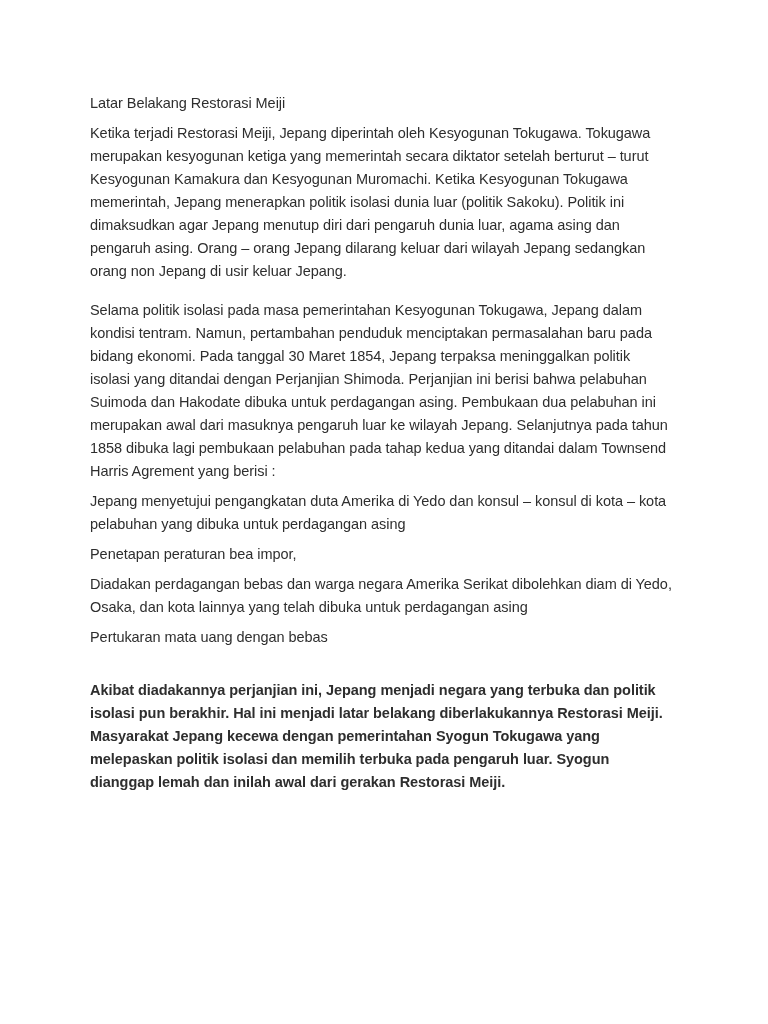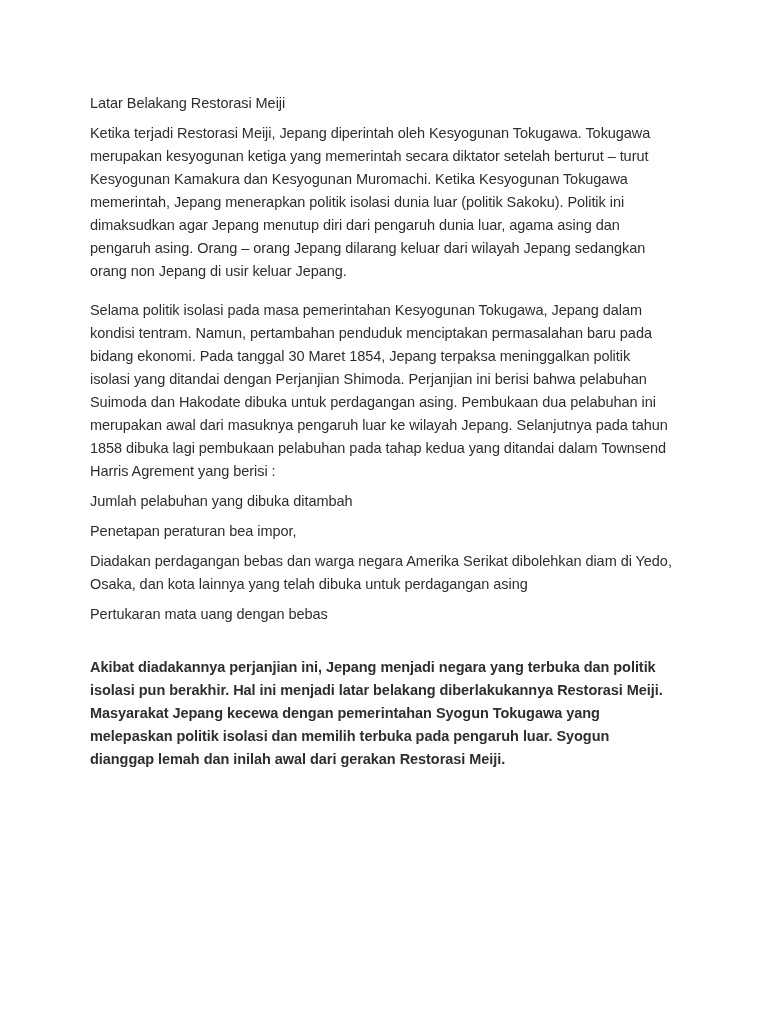--- a/index.html
+++ b/index.html
@@ -36,19 +36,19 @@
   .gap-sec { margin-top: 25px !important; }
 </style>
 </head>
 <body>
 
 <div class="doc-page">
   <div class="doc-content">
     <p>Latar Belakang Restorasi Meiji</p>
     <p>Ketika terjadi Restorasi Meiji, Jepang diperintah oleh Kesyogunan Tokugawa. Tokugawa merupakan kesyogunan ketiga yang memerintah secara diktator setelah berturut – turut Kesyogunan Kamakura dan Kesyogunan Muromachi. Ketika Kesyogunan Tokugawa memerintah, Jepang menerapkan politik isolasi dunia luar (politik Sakoku). Politik ini dimaksudkan agar Jepang menutup diri dari pengaruh dunia luar, agama asing dan pengaruh asing. Orang – orang Jepang dilarang keluar dari wilayah Jepang sedangkan orang non Jepang di usir keluar Jepang.</p>
     <p class="gap-md">Selama politik isolasi pada masa pemerintahan Kesyogunan Tokugawa, Jepang dalam kondisi tentram. Namun, pertambahan penduduk menciptakan permasalahan baru pada bidang ekonomi. Pada tanggal 30 Maret 1854, Jepang terpaksa meninggalkan politik isolasi yang ditandai dengan Perjanjian Shimoda. Perjanjian ini berisi bahwa pelabuhan Suimoda dan Hakodate dibuka untuk perdagangan asing. Pembukaan dua pelabuhan ini merupakan awal dari masuknya pengaruh luar ke wilayah Jepang. Selanjutnya pada tahun 1858 dibuka lagi pembukaan pelabuhan pada tahap kedua yang ditandai dalam Townsend Harris Agrement yang berisi :</p>
-    <p>Jumlah pelabuhan yang dibuka ditambah</p>
+    <p>Jepang menyetujui pengangkatan duta Amerika di Yedo dan konsul – konsul di kota – kota pelabuhan yang dibuka untuk perdagangan asing</p>
     <p>Penetapan peraturan bea impor,</p>
     <p>Diadakan perdagangan bebas dan warga negara Amerika Serikat dibolehkan diam di Yedo, Osaka, dan kota lainnya yang telah dibuka untuk perdagangan asing</p>
     <p>Pertukaran mata uang dengan bebas</p>
     <p class="gap-lg">Akibat diadakannya perjanjian ini, Jepang menjadi negara yang terbuka dan politik isolasi pun berakhir. Hal ini menjadi latar belakang diberlakukannya Restorasi Meiji. Masyarakat Jepang kecewa dengan pemerintahan Syogun Tokugawa yang melepaskan politik isolasi dan memilih terbuka pada pengaruh luar. Syogun dianggap lemah dan inilah awal dari gerakan Restorasi Meiji.</p>
   </div>
 </div>
 
 </body></html>

